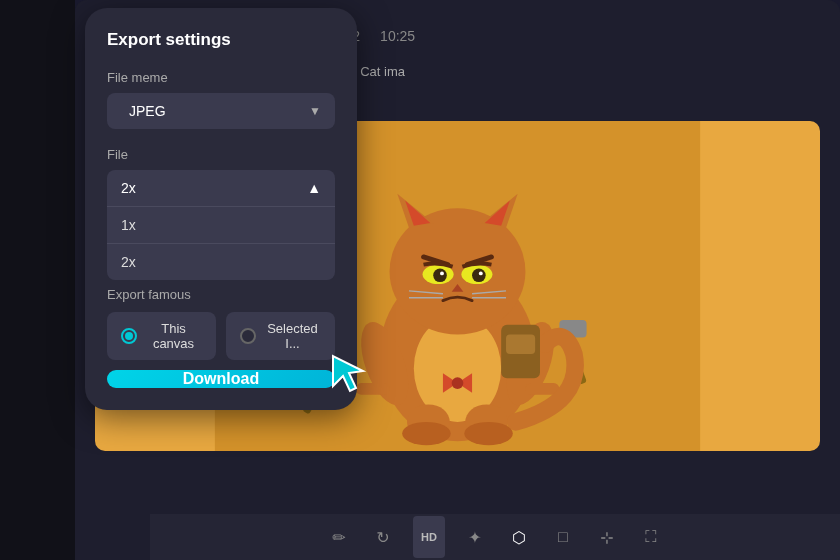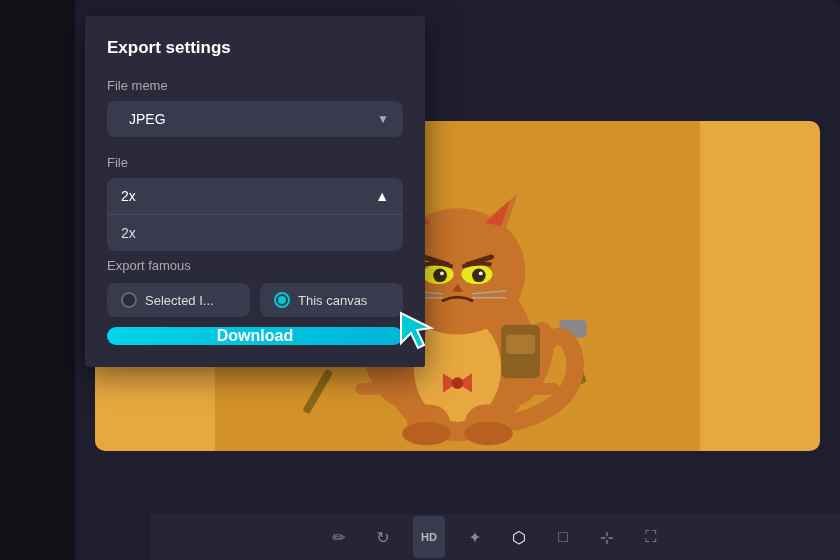--- a/index.html
+++ b/index.html
@@ -145,25 +145,25 @@
       top: 0;
       left: 0;
       width: 75px;
       bottom: 0;
       background: #111118;
     }
 
     
     .export-panel {
       position: absolute;
-      top: 16px;
+      top: 8px;
       left: 85px;
-      width: 340px;
+      width: 272px;
       background: #2a2a3a;
-      border-radius: 2px;
+      border-radius: 22px;
       padding: 22px 22px 22px;
       z-index: 10;
       box-shadow: 0 8px 32px rgba(0,0,0,0.5);
     }
 
     .panel-title {
       color: #fff;
       font-size: 17px;
       font-weight: 600;
       margin-bottom: 20px;
@@ -454,34 +454,35 @@
     <span class="select-arrow">▼</span>
   </div>
 
   <div class="field-label">File</div>
   <div class="size-dropdown-container">
     <div class="size-dropdown-header">
       <span>2x</span>
       <span>▲</span>
     </div>
     <div class="size-dropdown-options">
+      <div class="size-option">1x</div>
       <div class="size-option">2x</div>
     </div>
   </div>
 
   <div class="export-options-label">Export famous</div>
   <div class="radio-row">
+    <button class="radio-btn selected">
+      <div class="radio-circle active"></div>
+      <span>This canvas</span>
+    </button>
     <button class="radio-btn">
       <div class="radio-circle inactive"></div>
       <span>Selected I...</span>
     </button>
-    <button class="radio-btn selected">
-      <div class="radio-circle active"></div>
-      <span>This canvas</span>
-    </button>
   </div>
 
   <div class="download-area">
     <button class="download-btn">Download</button>
 
     <svg width="45" height="45" viewBox="0 0 45 45" style="position:absolute;right:-38px;bottom:-8px;">
       <polygon points="5,5 5,35 15,25 22,40 28,37 21,22 35,20" fill="#00c8d4" stroke="white" stroke-width="2"></polygon>
     </svg>
   </div>
 </div>

